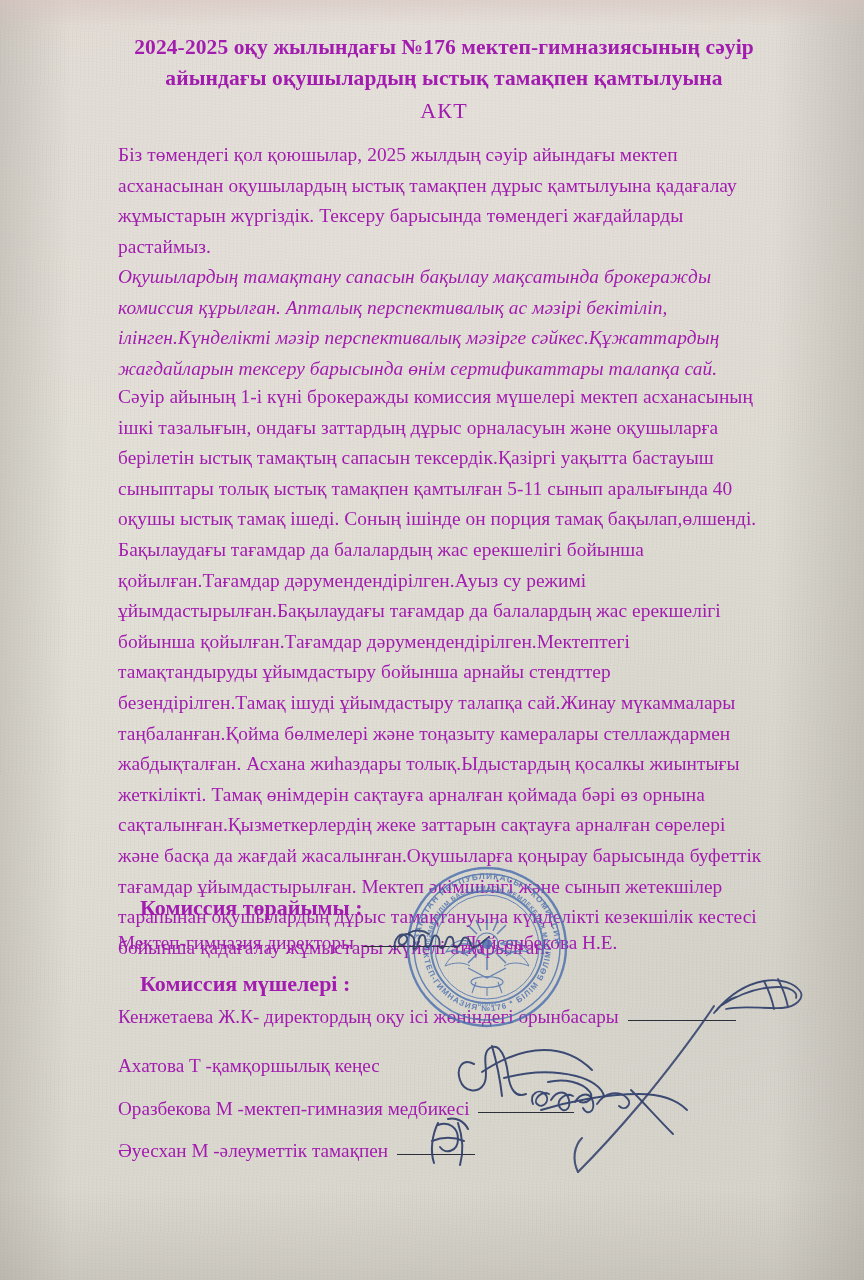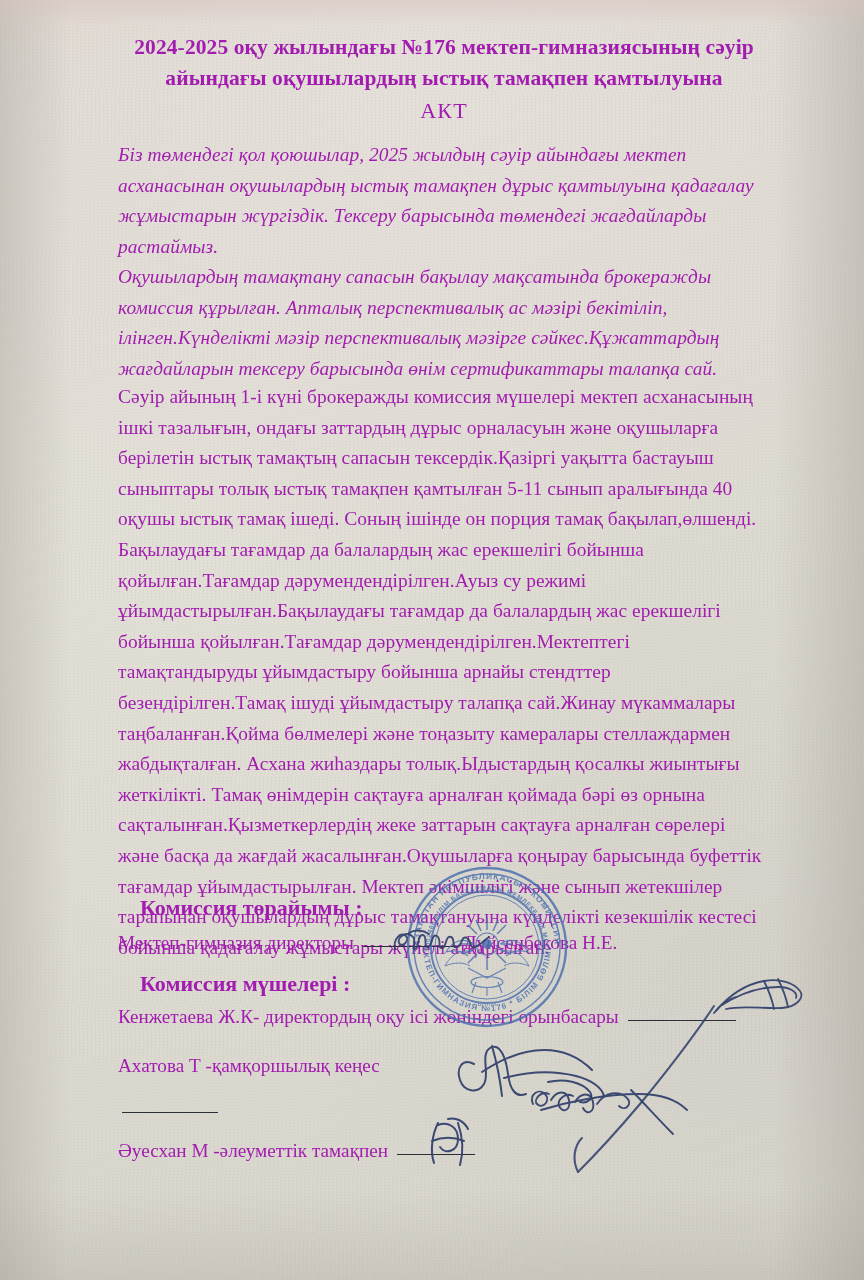--- a/index.html
+++ b/index.html
@@ -87,21 +87,21 @@
 
   .para {
     position: absolute;
     left: 118px;
     width: 700px;
     font-size: 19.4px;
     line-height: 30.6px;
     white-space: pre-line;
     letter-spacing: .05px;
   }
-  #para-1 { top: 140px; font-style: italic; }
+  #para-1 { top: 140px; }
   #para-2 { top: 262px; font-style: italic; }
   #para-3 { top: 382px; }
 
   .sig-heading {
     position: absolute;
     left: 140px;
     font-weight: bold;
     font-size: 22px;
   }
   #sig-chair-label { top: 895px; }
@@ -206,20 +206,21 @@
     <div class="sig-row" id="member-1">
       <span>Ахатова Т -қамқоршылық кеңес</span>
     </div>
 
     <div class="sig-row" id="member-0">
       <span>Кенжетаева Ж.К- директордың оқу ісі жөніндегі орынбасары</span>
       <span class="sig-line w-lg"></span>
     </div>
 
     <div class="sig-row" id="member-2">
+      <span>Оразбекова М -мектеп-гимназия медбикесі</span>
       <span class="sig-line w-md"></span>
     </div>
 
     <div class="sig-row" id="member-3">
       <span>Әуесхан М -әлеуметтік тамақпен</span>
       <span class="sig-line w-sm"></span>
     </div>
 
   </div>
 

